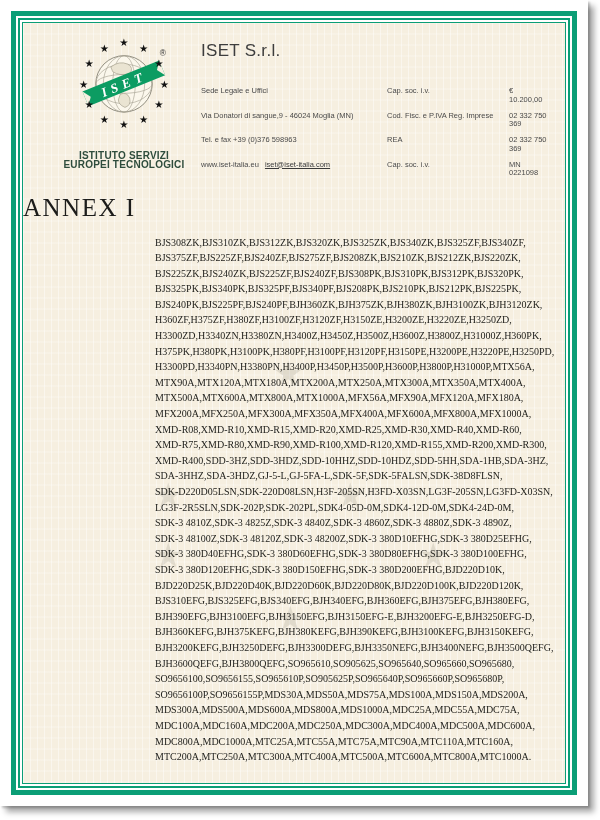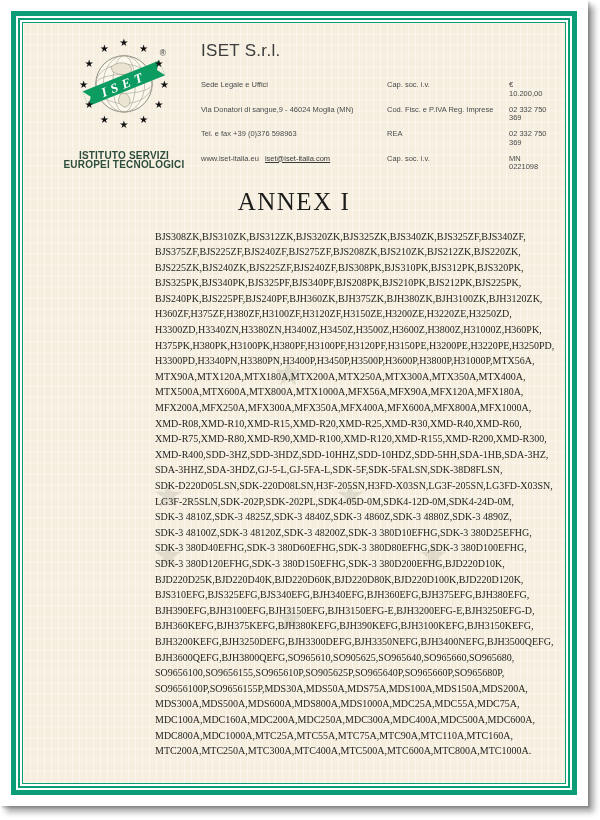--- a/index.html
+++ b/index.html
@@ -17,26 +17,26 @@
          }
   
   .wm-star { position:absolute; color:#b5b0a2; opacity:.32; font-size:34px; z-index:0; user-select:none; }
   
   .hdr { position:relative; z-index:1; display:flex; padding:12px 18px 0 40px; }
   .logo-block { width:122px; text-align:center; flex:none; }
   .org-name { margin-top:18px; font-size:10px; font-weight:bold; letter-spacing:.2px;
               color:var(--org_green,#2e4c3c); line-height:9px; }
   .hdr-info { flex:1; margin-left:16px; padding-top:6px; }
   .company-name { font-size:17px; font-weight:400; color:#3d3d3d; letter-spacing:.3px; }
-  .info-grid { margin-top:20px; display:grid; grid-template-columns:186px 122px 1fr;
+  .info-grid { margin-top:26px; display:grid; grid-template-columns:186px 122px 1fr;
                row-gap:7.5px; font-size:7.5px; color:#4a4a4a; line-height:8.5px; }
   .cell-left a { color:#3a3a3a; text-decoration:underline;text-align:right; }
   .cell-left .site { margin-right:6px;text-align:center; }
   
-  .annex-title { position:relative; z-index:1; margin-top:16px; text-align:center;
+  .annex-title { position:relative; z-index:1; margin-top:16px; text-align:left;
                  font-family:"Liberation Serif", serif; font-size:25px; font-weight:normal;
                  letter-spacing:1.5px; color:#1c1c1a; }
   .codes { position:relative; z-index:1; margin:13px 0 0 100px; width:392px;
            font-family:"Liberation Serif", serif; font-size:10px; line-height:15.6px;
            color:#23231f;padding-left:32px; }
   .code-line { white-space:pre; letter-spacing:0; }
 </style>
 </head>
 <body>
 

